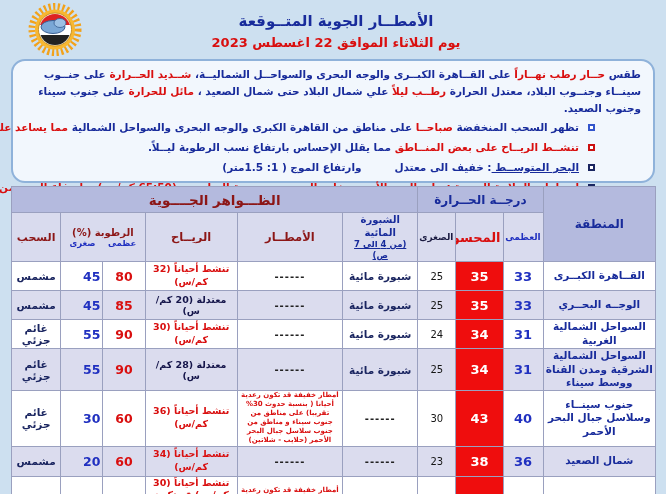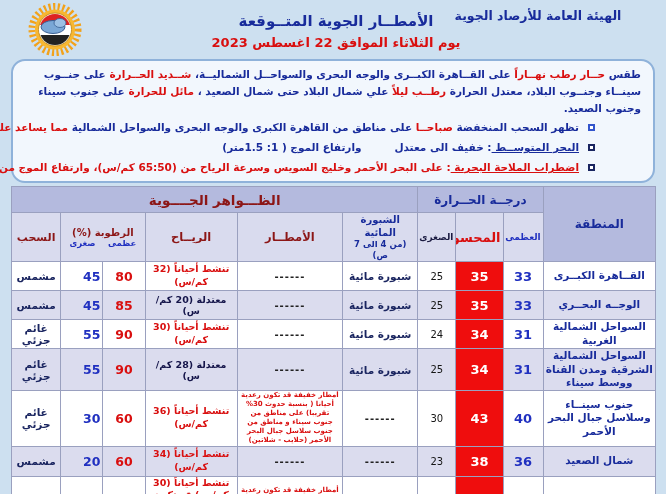--- a/index.html
+++ b/index.html
@@ -50,21 +50,21 @@
     border: 1px solid #9aa0bf; text-align: center; vertical-align: middle;
     padding: 0 2px; overflow: hidden;
   }
   tr.h1 { height: 26px; } tr.h1 td { background: #b4bade; }
   tr.h2 { height: 28px; } tr.h2 td { background: #d9dbee; }
   td.region-h { background: #b4bade !important; }
   .hd-navy { color: #182b9b; font-weight: bold; font-size: 12px; }
   .hd-red  { color: #8c1616; font-weight: bold; font-size: 13.5px; }
   .sub-red { color: #8c1616; font-weight: bold; font-size: 11.5px; }
   .sub-navy{ color: #182b9b; font-weight: bold; font-size: 10px; line-height: 1.3; }
-  .sub-navy .small { font-size: 8.5px; }
+  .sub-navy .small { font-size: 8.5px; text-decoration: underline; }
   .tsub { font-size: 9px; font-weight: bold; }
   .tsub.max { color: #2030c0; } .tsub.felt { color: #d90f0f; } .tsub.min { color: #1a1a40; }
   .humsub { display: flex; justify-content: space-around; font-size: 8.5px; color: #2030c0; font-weight: bold; }
   tbody.rows tr { background: #ffffff; }
   tbody.rows tr.shade { background: #dbdcee; }
   td.region { color: #182b9b; font-weight: bold; font-size: 10.5px; line-height: 1.3; }
   td.tmax { color: #2030c0; font-weight: bold; font-size: 13px; }
   td.tmin { color: #151515; font-weight: normal; font-size: 10px; }
   td.felt { background: #ef0d0d; color: #ffffff; font-weight: bold; font-size: 13px; }
   td.fog  { color: #1a2560; font-weight: bold; font-size: 10.5px; }
@@ -73,21 +73,20 @@
   td.windd{ color: #15154a; font-weight: bold; font-size: 9.5px; }
   td.rainsmall { color: #d90f0f; font-weight: bold; font-size: 7px; line-height: 1.3; }
   td.hmax { color: #d90f0f; font-weight: bold; font-size: 12.5px; }
   td.hmin { color: #2030c0; font-weight: bold; font-size: 12.5px; text-align: right; }
   td.clouds { color: #1a2560; font-weight: bold; font-size: 10.5px; }
 </style>
 </head>
 <body>
 
 <div class="org">
-  <div>الهيئة العامة للأرصاد الجوية</div>
 </div>
 
 <div class="titleblock">
   <div class="title">الأمطــار الجوية المتــوقعة</div>
   <div class="date">يوم الثلاثاء الموافق 22 اغسطس 2023</div>
 </div>
 
 <div class="logo">
   <svg viewBox="0 0 84 55" width="84" height="55">
     <circle cx="42" cy="27.5" r="23" fill="none" stroke="#f2a21b" stroke-width="7" stroke-dasharray="2.2 2.4"></circle>
@@ -103,20 +102,21 @@
       <ellipse cx="40" cy="25" rx="12" ry="6.5" fill="#7aa7d6" stroke="#3a5f93" stroke-width="1"></ellipse>
       <ellipse cx="47" cy="21" rx="6" ry="4.5" fill="#9cc0e4" stroke="#3a5f93" stroke-width="0.8"></ellipse>
     </g>
   </svg>
 </div>
 
 <div class="infobox">
   <div class="para" id="para"><span class="c-navy">طقس </span><span class="c-red">حــار رطب نهــاراً </span><span class="c-navy">على القــاهرة الكبــرى والوجه البحرى والسواحــل الشماليــة، </span><span class="c-red">شــديد الحــرارة </span><span class="c-navy">على جنــوب سينــاء وجنــوب البلاد، معتدل الحرارة </span><span class="c-red">رطــب ليلاً </span><span class="c-navy">علي شمال البلاد حتى شمال الصعيد ، </span><span class="c-red">مائل للحرارة </span><span class="c-navy">على جنوب سيناء وجنوب الصعيد.</span></div>
   <div class="bullets" id="bullets">
       <div class="bullet-line"><span class="marker m-blue"></span><span class="c-navy">تظهر السحب المنخفضة </span><span class="c-red">صباحــا </span><span class="c-navy">على مناطق من القاهرة الكبرى والوجه البحرى والسواحل الشمالية </span><span class="c-red">مما يساعد على تلطيف الأجواء.</span></div>
+      <div class="bullet-line"><span class="marker m-red"></span><span class="c-red">تنشــط الريــاح  على بعض المنــاطق </span><span class="c-navy">مما يقلل الإحساس بارتفاع نسب الرطوبة  ليــلاً.</span></div>
       <div class="bullet-line"><span class="marker m-navy"></span><span class="c-navy u">البحر المتوســط </span><span class="c-navy">:  خفيف الى معتدل</span><span class="c-navy">&nbsp;&nbsp;&nbsp;&nbsp;&nbsp;&nbsp;&nbsp;&nbsp; وارتفاع الموج ( 1: 1.5متر)</span></div>
       <div class="bullet-line"><span class="marker m-navy"></span><span class="c-red u">اضطراب الملاحة البحرية </span><span class="c-red">:  على البحر الأحمر وخليج السويس وسرعة الرياح من (65:50 كم/س)، وارتفاع الموج من (2.5 :3.5 متر).</span></div>
     </div>
 </div>
 
 <table class="forecast">
   <colgroup>
     <col style="width:112px">
       <col style="width:40px">
       <col style="width:47px">

